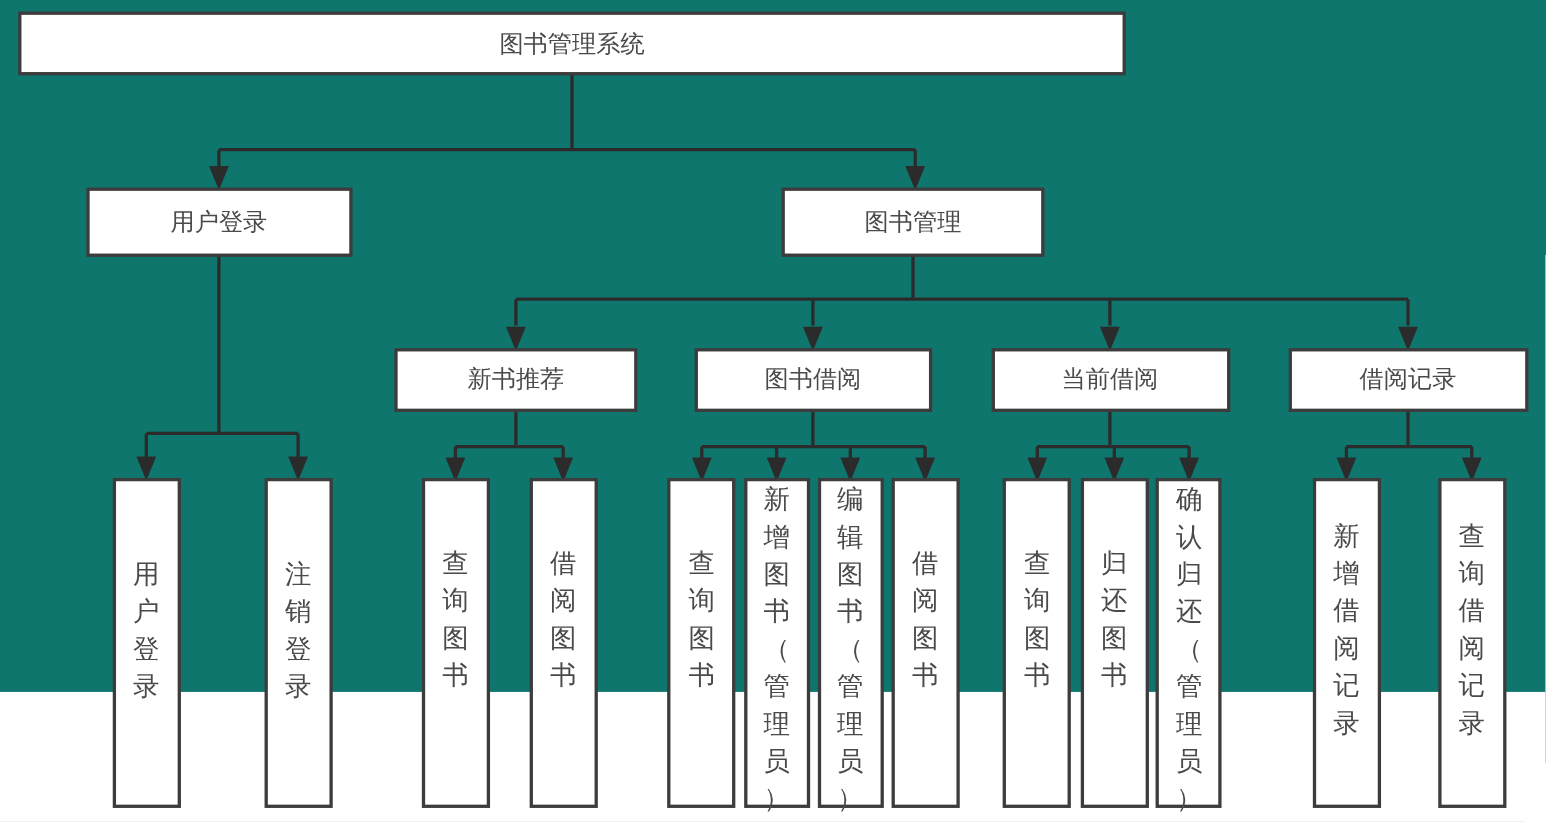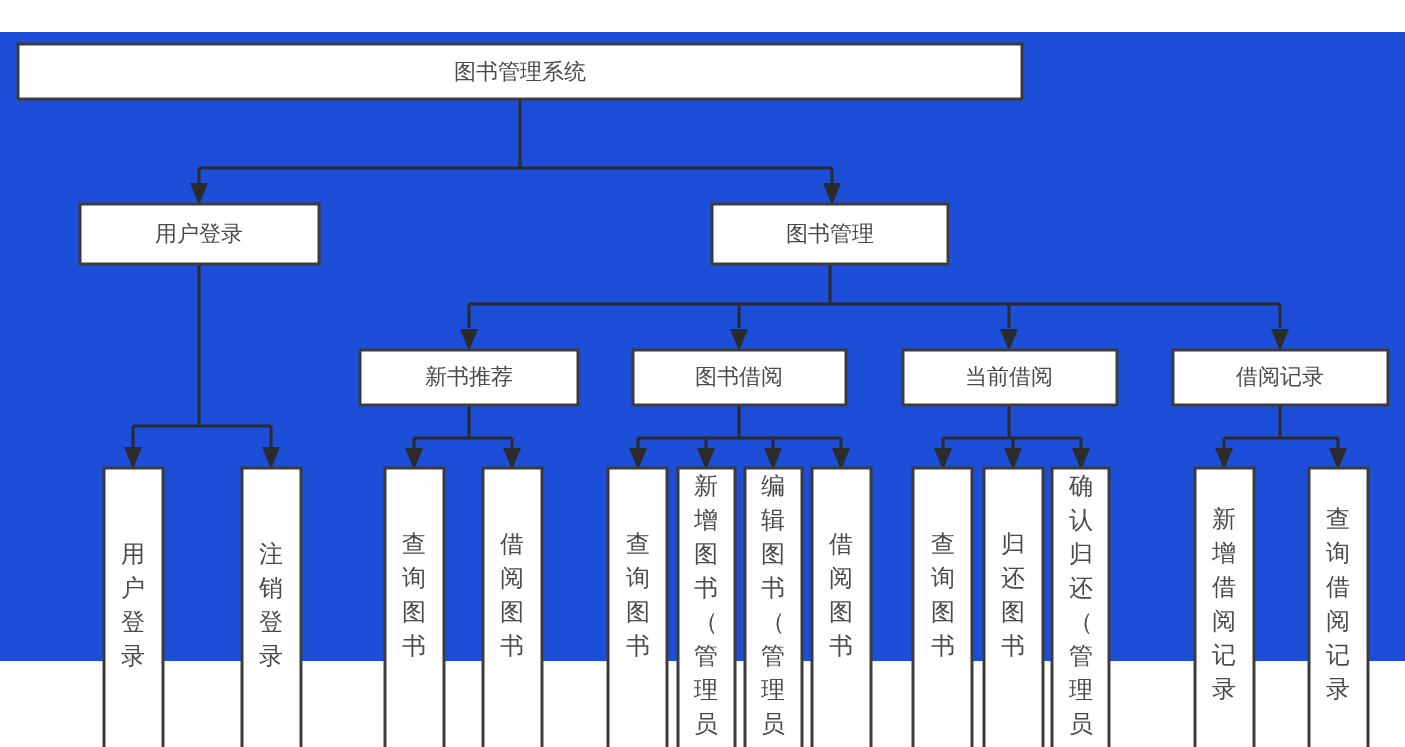--- a/index.html
+++ b/index.html
@@ -1,20 +1,20 @@
 <!DOCTYPE html>
 <html><head>
 <meta charset="utf-8">
 <style>
   html,body{margin:0;padding:0;background:#ffffff;}
   body{
     font-family:"DejaVu Sans","Liberation Sans",sans-serif;
     width:1405px;height:747px;overflow:hidden;
   }
-  #stage{position:relative;width:1405px;height:629px;background:#1d4ed8;margin-top:32px;}
+  #stage{position:relative;width:1405px;height:629px;background:#0f766e;}
   svg#diagram{position:absolute;left:0;top:0;width:1405px;height:747px;display:block;}
   .node-rect{fill:#ffffff;stroke:#3c3c3c;stroke-width:3;}
   .conn{stroke:#2b2b2b;stroke-width:3;fill:none;stroke-linecap:butt;}
   .arrowhead{fill:#2b2b2b;stroke:none;}
   .node-label-h{
     font-family:"DejaVu Sans","Liberation Sans",sans-serif;
     font-size:22px;fill:#4a4a4a;text-anchor:middle;dominant-baseline:middle;
   }
   .node-label-v{
     font-family:"DejaVu Sans","Liberation Sans",sans-serif;

